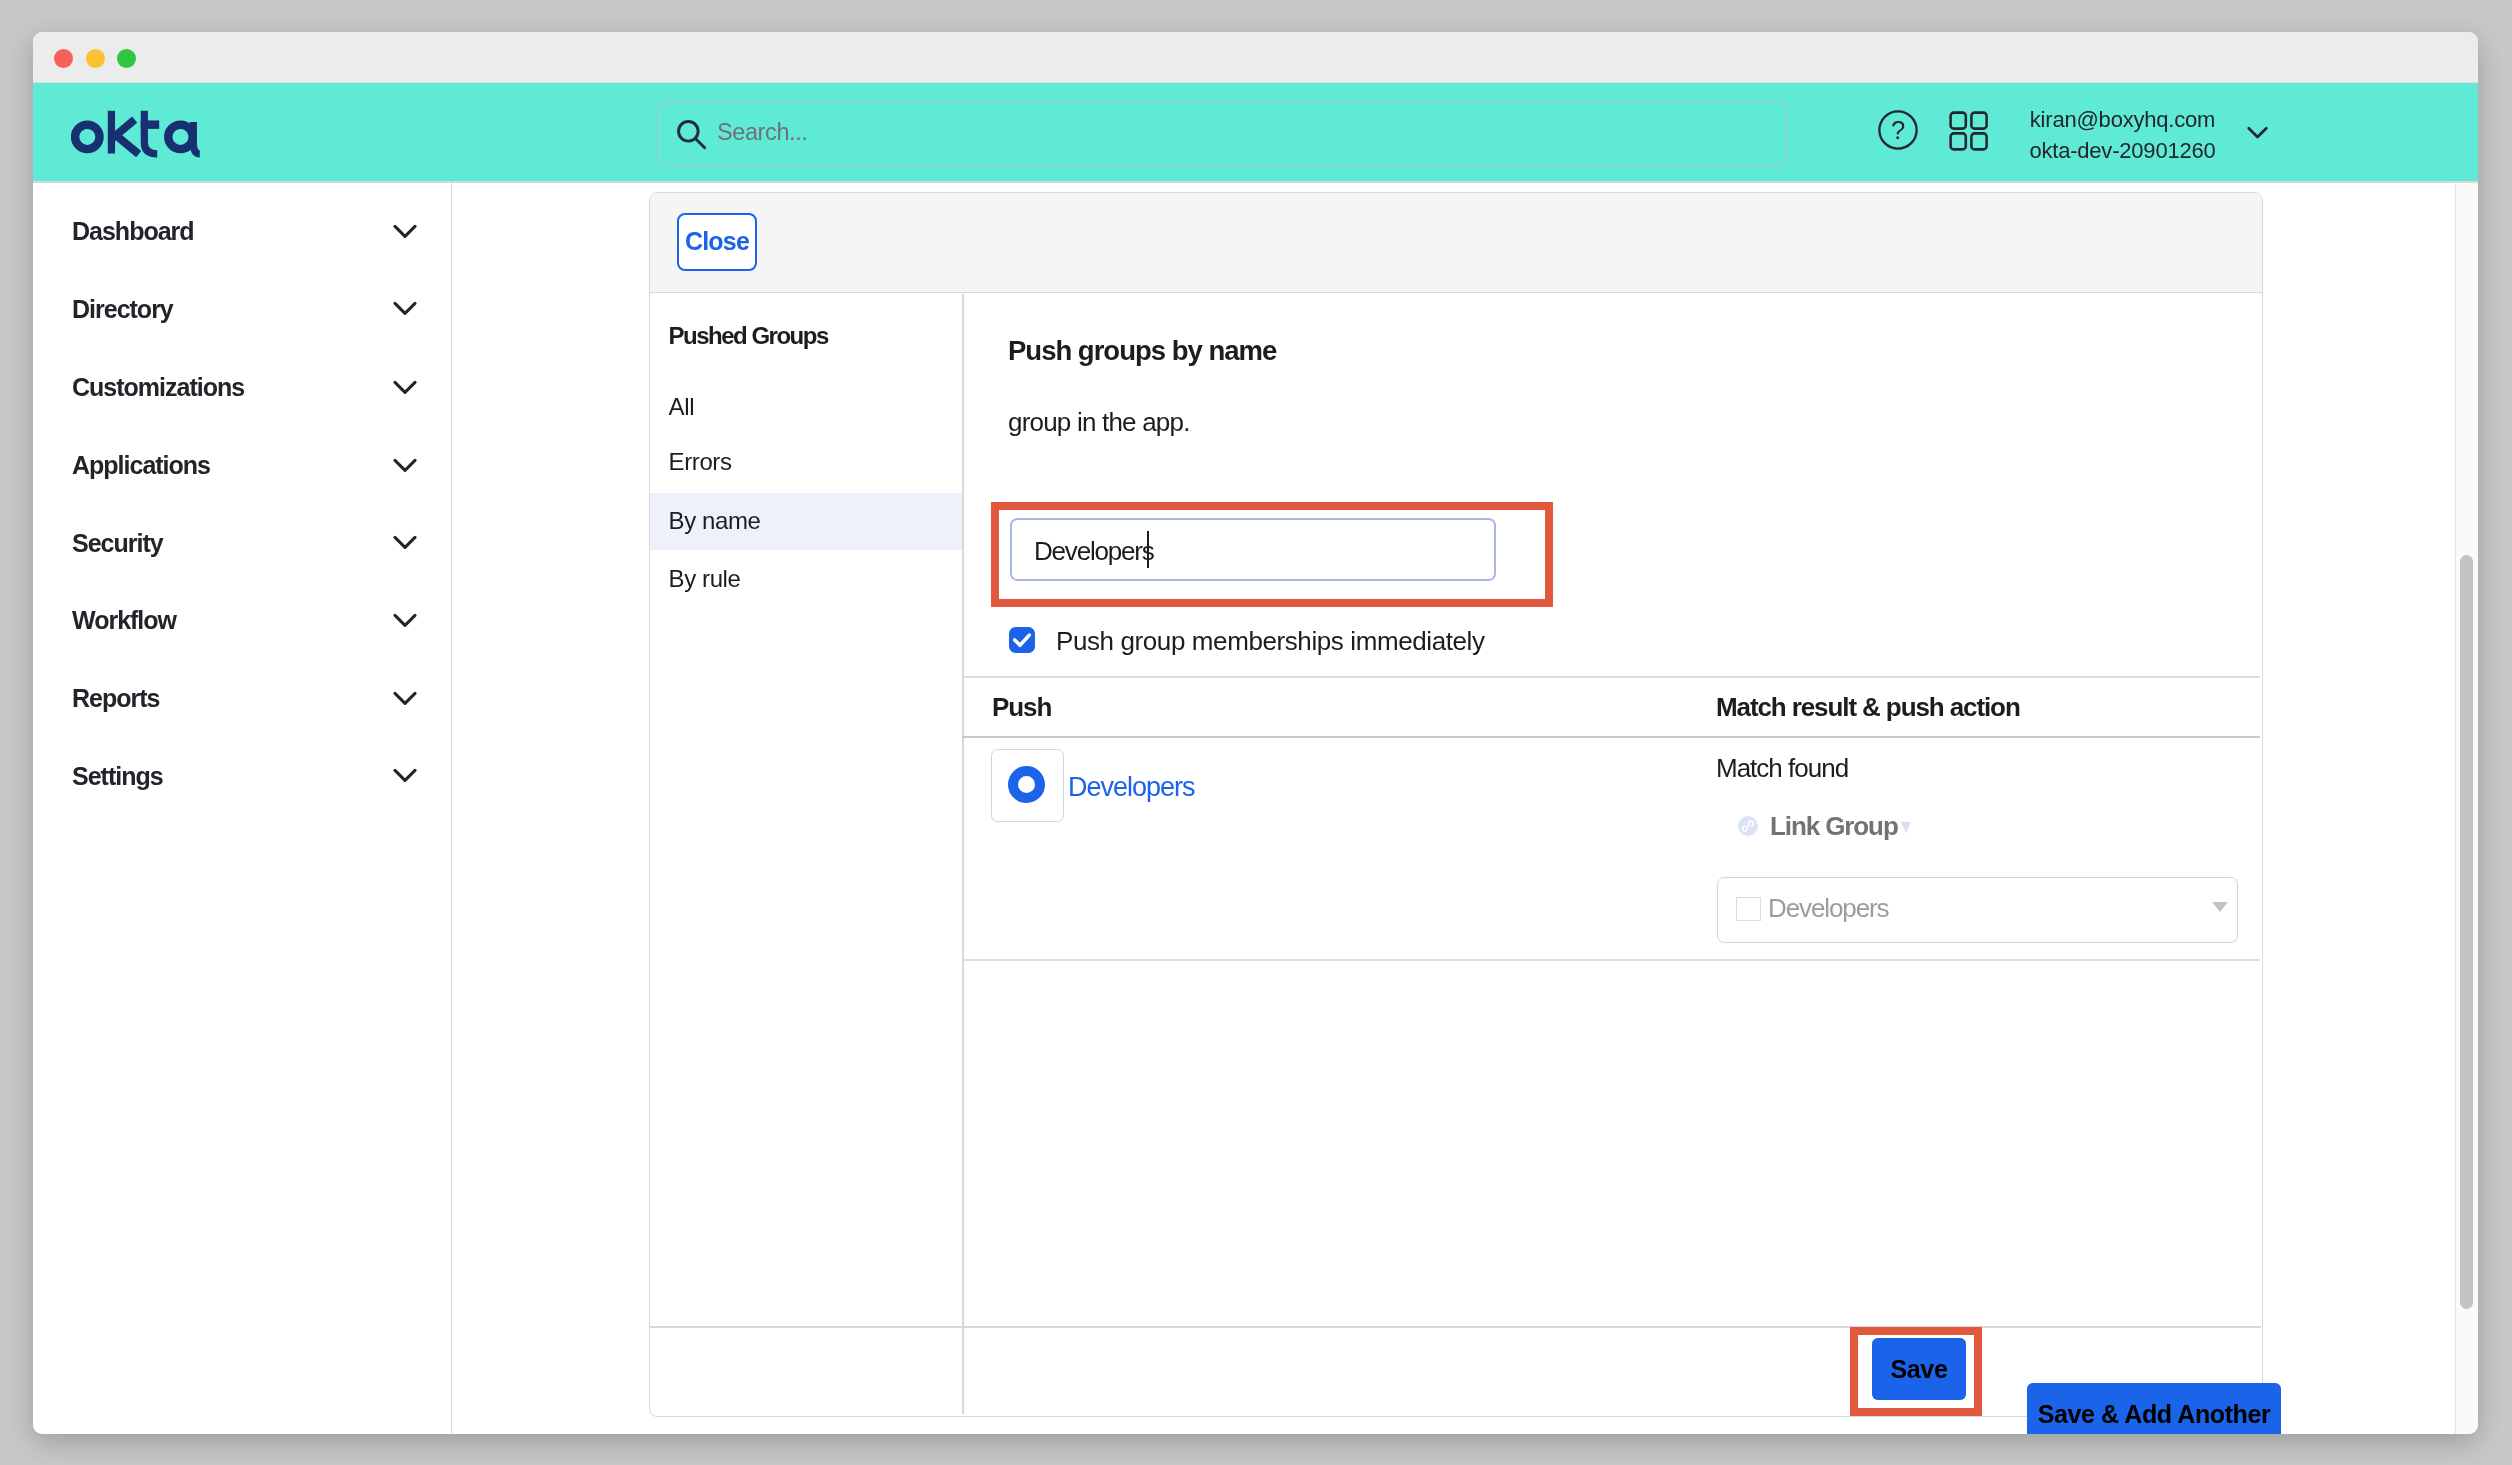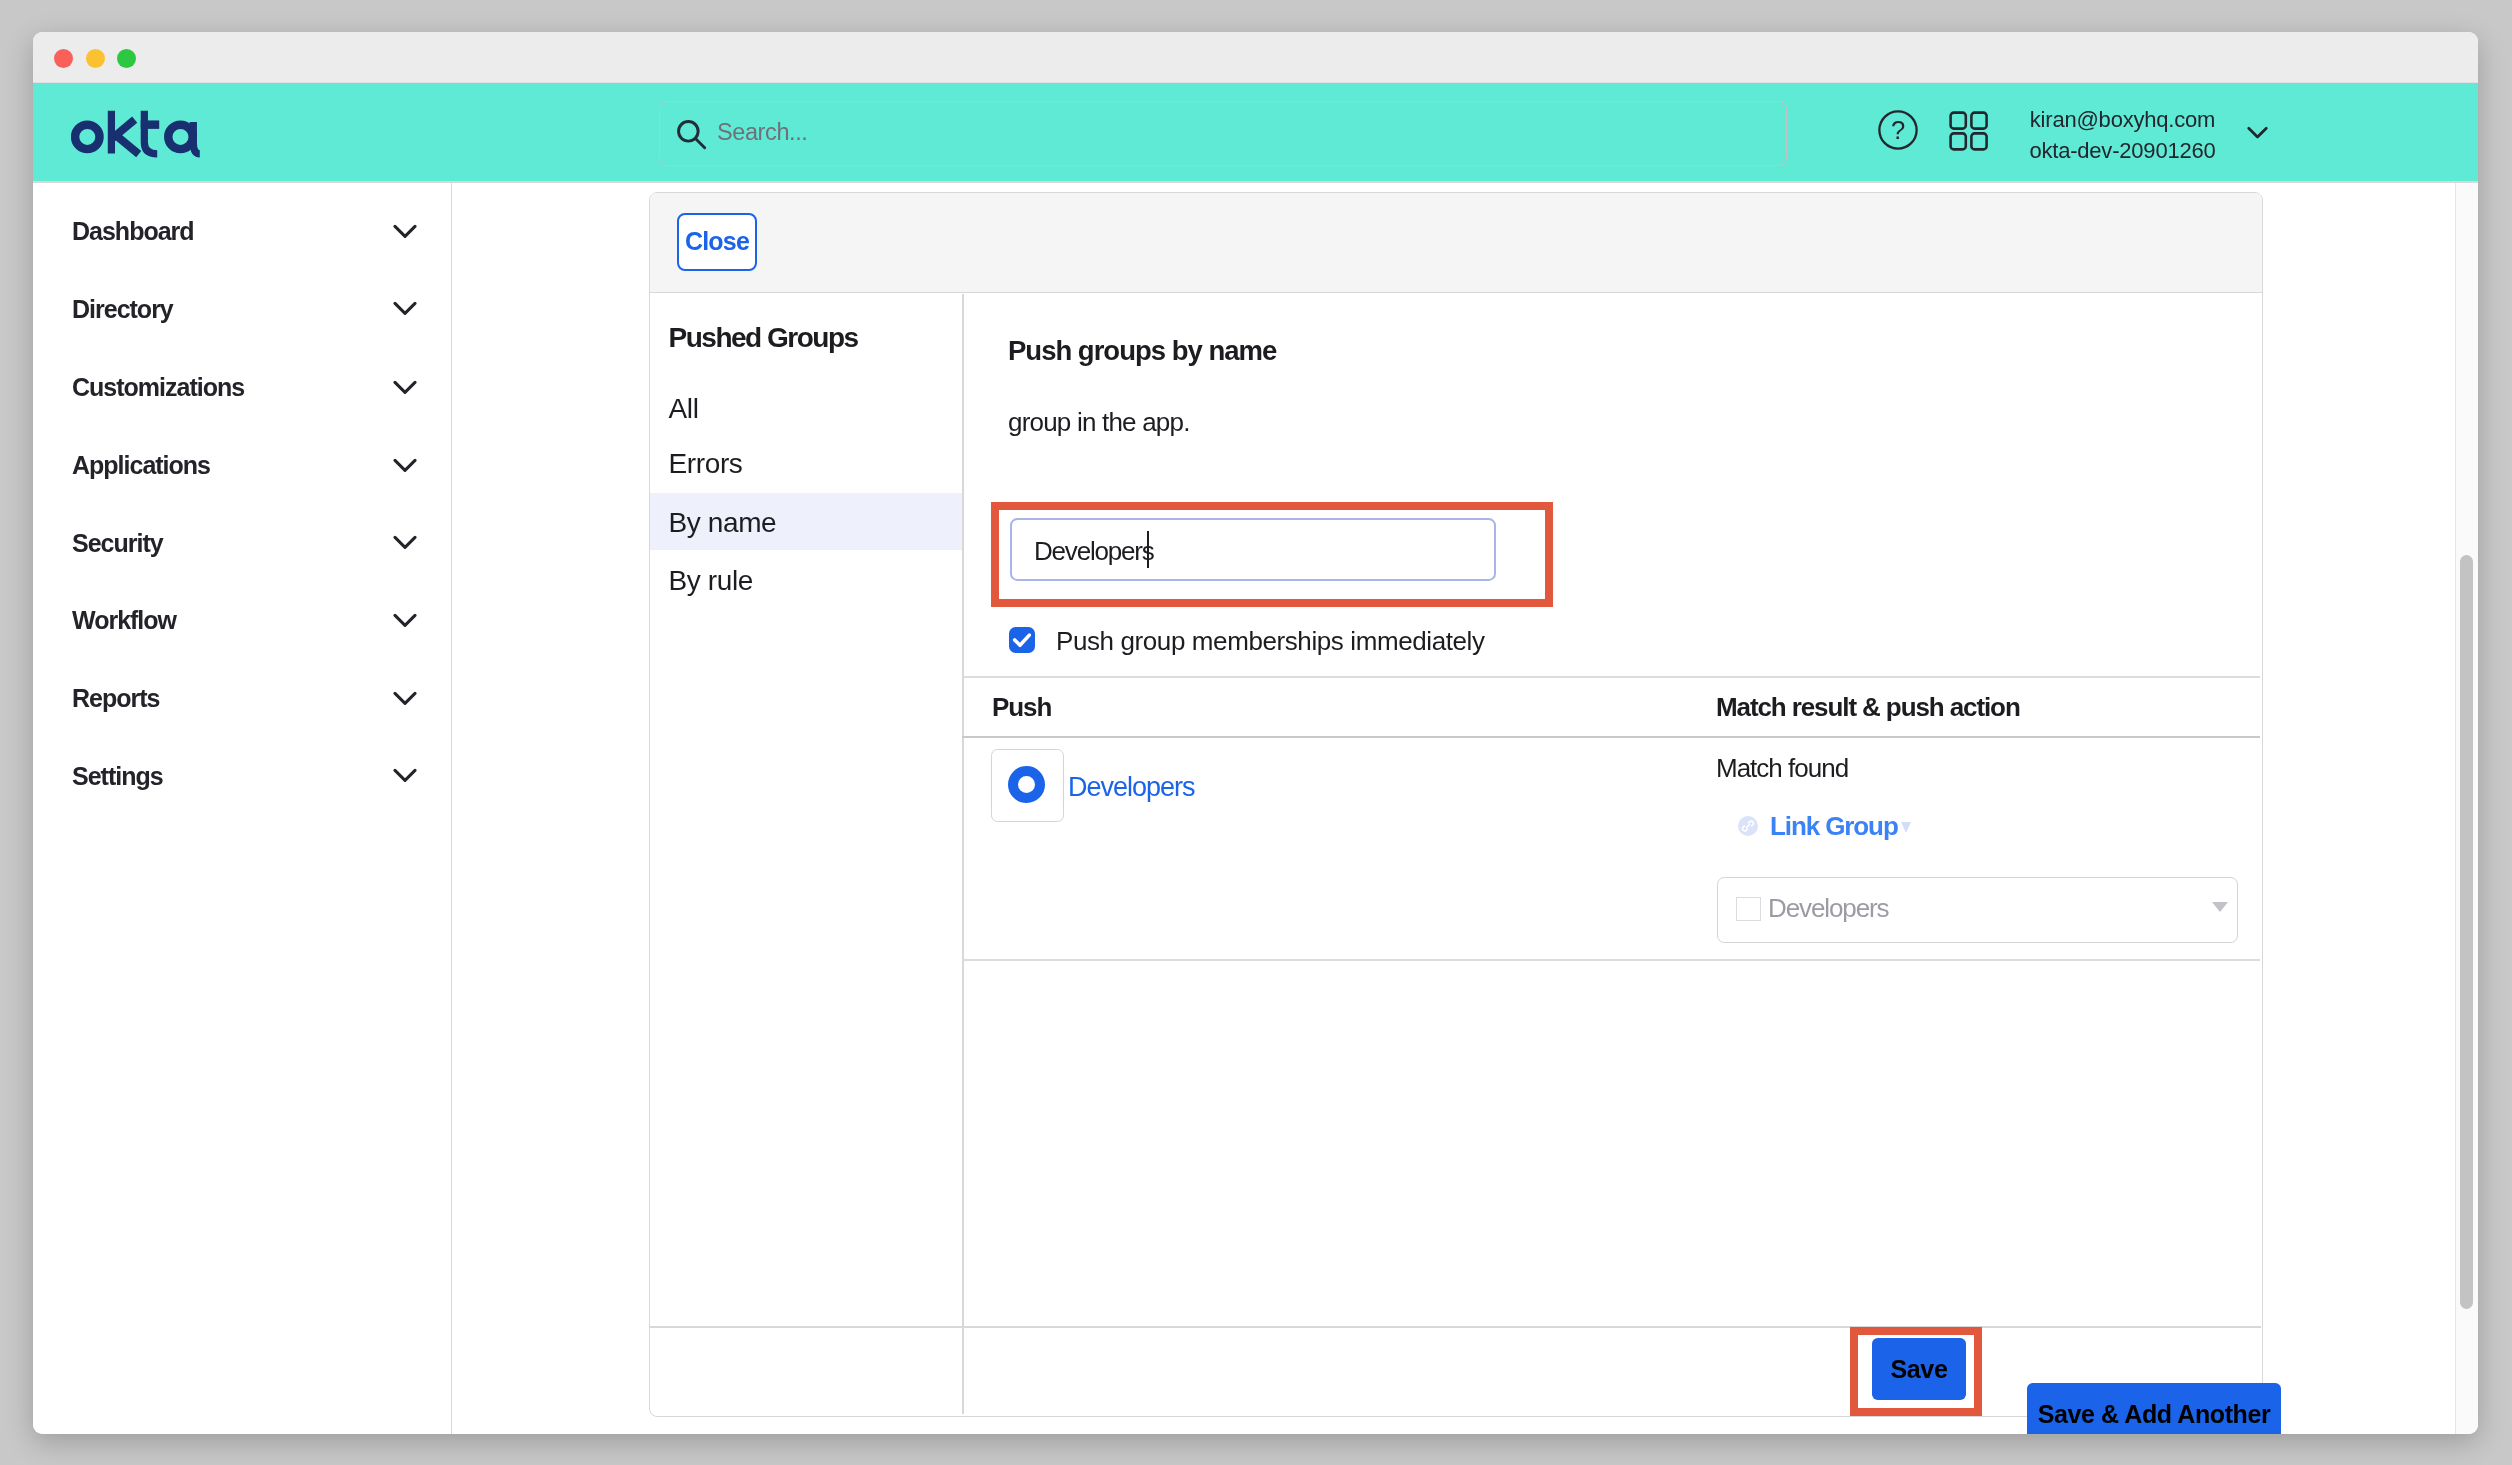--- a/index.html
+++ b/index.html
@@ -21,38 +21,38 @@
   #usertext { position:absolute; left:1944px; top:21px; width:291px; text-align:center; font-size:22px; color:#23262e; line-height:31px; letter-spacing:-0.2px; }
   #main { position:absolute; left:419px; top:151px; width:2026px; height:1251px; background:#fff; }
   #scrolltrack { position:absolute; left:2422px; top:151px; width:23px; height:1251px; background:#fafafa; border-left:0.8px solid #e6e6e6; }
   #scrollthumb { position:absolute; left:2427px; top:523px; width:13px; height:754px; background:#c3c3c3; border-radius:6.5px; }
   #panel { position:absolute; left:197px; top:9px; width:1614px; height:1225px; background:#fff; border:1.6px solid #d8d8d8; border-radius:8px; }
   #panelhdr { position:absolute; left:0; top:0; width:100%; height:100px; background:#f5f5f5; border-bottom:1.6px solid #d8d8d8; border-radius:6.5px 6.5px 0 0; }
   #closebtn { position:absolute; left:27px; top:20px; width:80px; height:58px; border:2.4px solid #1b63e8; border-radius:8px; background:#fff;
               color:#1b63e8; font-size:25px; font-weight:700; text-align:center; line-height:53px; letter-spacing:-0.8px; }
   #coldiv { position:absolute; left:312px; top:101px; width:1.6px; height:1120px; background:#d8d8d8; }
   #byname-band { position:absolute; left:0; top:300px; width:312px; height:57px; background:#eef1fb; }
-  .lc { position:absolute; left:18.6px; font-size:28px; }
+  .lc { position:absolute; left:18.6px; font-size:24px; }
   #formtitle { position:absolute; left:358px; top:142px; font-size:27.5px; font-weight:700; letter-spacing:-1px; }
   #paratext { position:absolute; left:358px; top:209px; font-size:26px; line-height:40px; letter-spacing:-0.8px; }
   #orange1 { position:absolute; left:341px; top:309px; width:562px; height:105px; border:8px solid #e2583c; }
   #input1 { position:absolute; left:360px; top:325px; width:486px; height:63px; border:2.4px solid #a9b4e8; border-radius:7.3px; background:#fff; }
   #input1 span { position:absolute; left:22px; top:16px; font-size:26px; letter-spacing:-1.2px; }
   #caret { position:absolute; left:135px; top:11.3px; width:2.4px; height:37px; background:#1d1d21; }
   #checkbox { position:absolute; left:359px; top:434px; width:26px; height:26px; border-radius:6.5px; background:#1b63e8; }
   #cblabel { position:absolute; left:406px; top:433px; font-size:26px; }
   #secdiv { position:absolute; left:312px; top:483px; width:1298px; height:1.6px; background:#dcdcde; }
   #grouphdr { position:absolute; left:342px; top:499px; font-size:26px; font-weight:700; letter-spacing:-1.1px; }
   #matchhdr { position:absolute; left:1066px; top:499px; font-size:26px; font-weight:700; letter-spacing:-1.1px; }
   #tblline { position:absolute; left:312px; top:543px; width:1298px; height:1.6px; background:#c9c9cd; }
   #iconbox { position:absolute; left:341px; top:556px; width:73px; height:73px; border:1.6px solid #d5d5d9; border-radius:6.5px; }
   #donut { position:absolute; left:16px; top:16px; width:37px; height:37px; border:10.5px solid #1b63e8; border-radius:50%; }
   #devlink { position:absolute; left:418px; top:579px; font-size:27px; color:#1b63e8; letter-spacing:-1px; }
   #matchfound { position:absolute; left:1066px; top:560px; font-size:26px; letter-spacing:-1px; }
-  #linkgroup { position:absolute; left:1120px; top:618px; font-size:26px; font-weight:700; color:#3b82f6; letter-spacing:-1.1px; }
+  #linkgroup { position:absolute; left:1120px; top:618px; font-size:26px; font-weight:700; color:#737373; letter-spacing:-1.1px; }
   #lgcaret { position:absolute; left:1251px; top:629px; width:0; height:0; border-left:5.7px solid transparent; border-right:5.7px solid transparent; border-top:11.3px solid #d5ddf6; }
   #dropdown { position:absolute; left:1067px; top:684px; width:521px; height:66px; border:1.6px solid #d4d4d8; border-radius:7.3px; }
   #ddsq { position:absolute; left:18px; top:19.4px; width:25px; height:23.5px; border:1.6px solid #dcdcdf; }
   #ddtext { position:absolute; left:50px; top:14.6px; font-size:26px; color:#9b9ba3; letter-spacing:-1.1px; }
   #ddcaret { position:absolute; left:1562px; top:709px; width:0; height:0; border-left:8px solid transparent; border-right:8px solid transparent; border-top:10.5px solid #c2c2c8; }
   #rowdiv { position:absolute; left:312px; top:766px; width:1298px; height:1.6px; background:#dcdcde; }
   #footdiv { position:absolute; left:0; top:1133px; width:1611px; height:1.6px; background:#d8d8d8; }
   .bluebtn { position:absolute; background:#1b63e8; border-radius:5.7px; color:#000000; font-size:25px; font-weight:700; text-align:center; }
   #savebtn { left:1222px; top:1145px; width:94px; height:62px; line-height:62px; }
   #savebtn2 { left:1337px; top:1190px; width:254px; height:62px; line-height:62px;margin-left:40px; }

